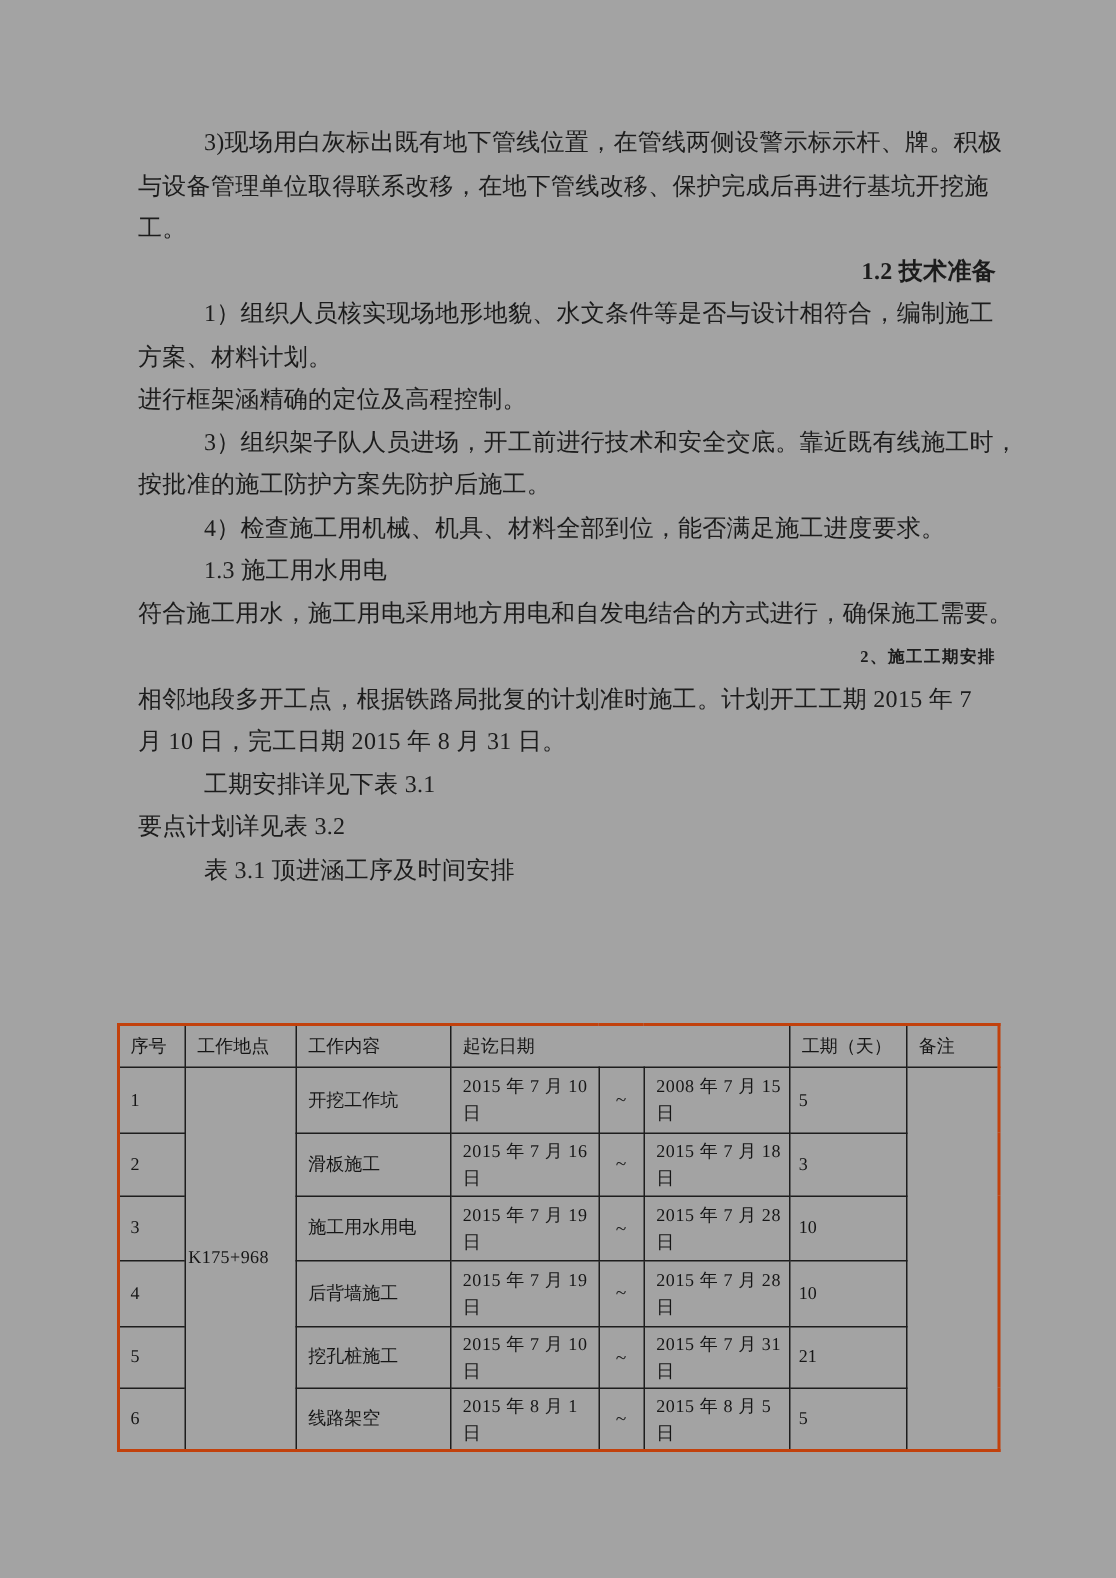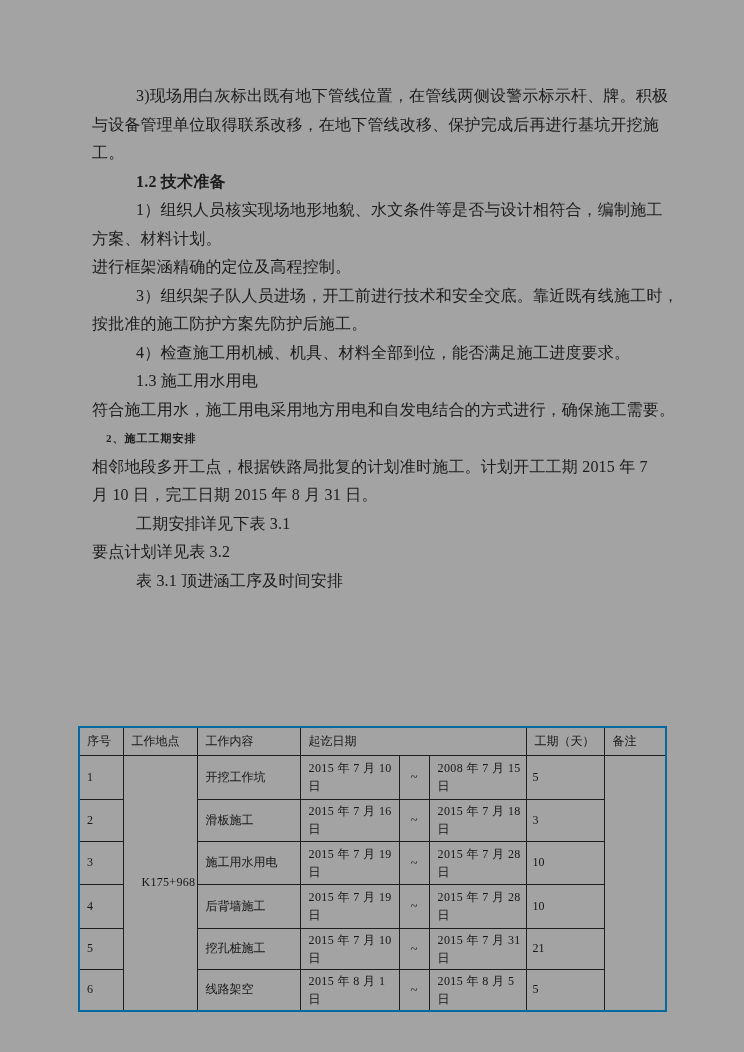--- a/index.html
+++ b/index.html
@@ -24,55 +24,55 @@
   }
   .line {
     font-size: 16px;
     line-height: 28.5px;
     height: 28.5px;
     letter-spacing: 0.2px;
     white-space: nowrap;
   }
   .indent { padding-left: 44px; }
   .small-indent { padding-left: 14px; }
-  .bold { font-weight: bold; }
+  .bold { font-weight: bold; text-align: right; }
   .h2 { font-size: 11px; letter-spacing: 1px; }
 
   table.schedule {
     position: absolute;
     left: 78px;
     top: 682px;
     width: 587px;
     border-collapse: collapse;
     table-layout: fixed;
     font-size: 12px;
     color: #161616;
   }
   table.schedule td {
     border: 1px solid #1d1d1d;
     vertical-align: middle;
     padding: 2px 4px 2px 8px;
     overflow: hidden;
   }
-  table.schedule { border: 2px solid #0369a1; margin-top: 44px; }
+  table.schedule { border: 2px solid #c2410c; }
   table.schedule tr.hdr td { height: 28px; }
   table.schedule td.date {
     white-space: pre-wrap;
     line-height: 18px;
     vertical-align: middle;
     letter-spacing: 0.4px;
   }
   table.schedule td.tilde {
     text-align: center;
     padding: 2px;
     font-size: 13px;
   }
   table.schedule td.loc {
     text-align: left;
-    padding: 18px;
+    padding: 2px;
     letter-spacing: 0.3px;
   }
   table.schedule td.days { padding-left: 6px; }
   table.schedule td.no { padding-left: 7px; }
 </style>
 </head>
 <body>
 
 <div class="page">
   <div class="content">

